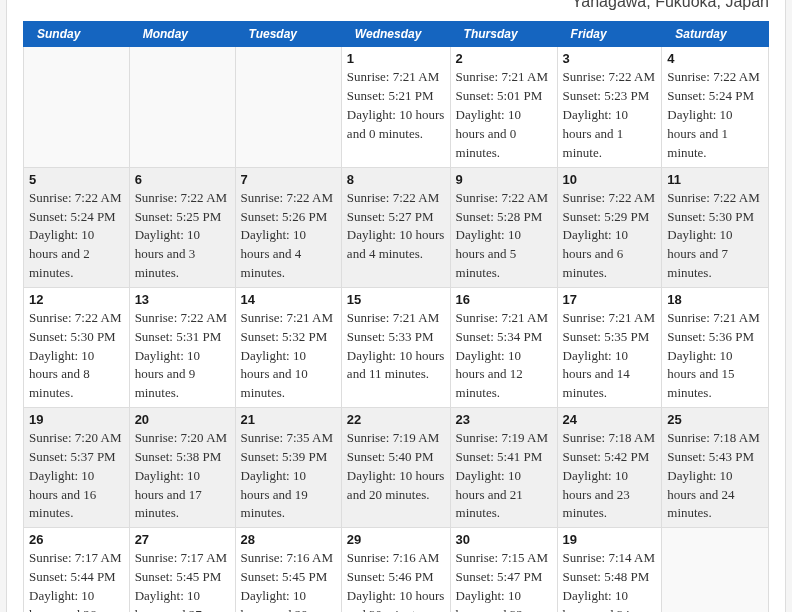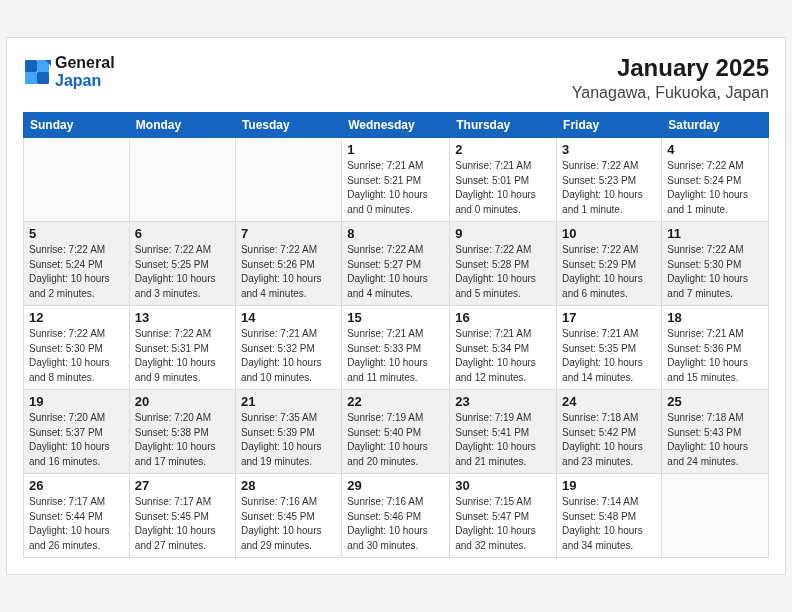--- a/index.html
+++ b/index.html
@@ -45,46 +45,48 @@
     }
     .calendar-grid {
       width: 100%;
       border-collapse: collapse;
     }
     .calendar-grid th {
       background: #1565c0;
       color: white;
       font-size: 12px;
       font-weight: bold;
-      padding: 5px 6px;
+      padding: 5px 13px;
       text-align: left;
       border: 1px solid #1565c0;
+      font-style: italic;
     }
     .calendar-grid td {
       border: 1px solid #ddd;
       vertical-align: top;
       padding: 4px 5px;
       width: 111px;
       height: 82px;
       background: white;
     }
     .calendar-grid td.empty {
       background: #f9f9f9;
     }
     .day-number {
       font-size: 13px;
       font-weight: bold;
       color: #1a1a1a;
       display: block;
       margin-bottom: 2px;
     }
     .day-info {
-      font-size: 10px;
+      font-size: 13px;
       color: #333;
       line-height: 1.45;
+      font-family: Liberation Serif, serif;
     }
     .row-shaded td {
       background: #f0f0f0;
     }
   </style>
 </head>
 <body>
 
 <div class="calendar-container">
   <div class="header">

